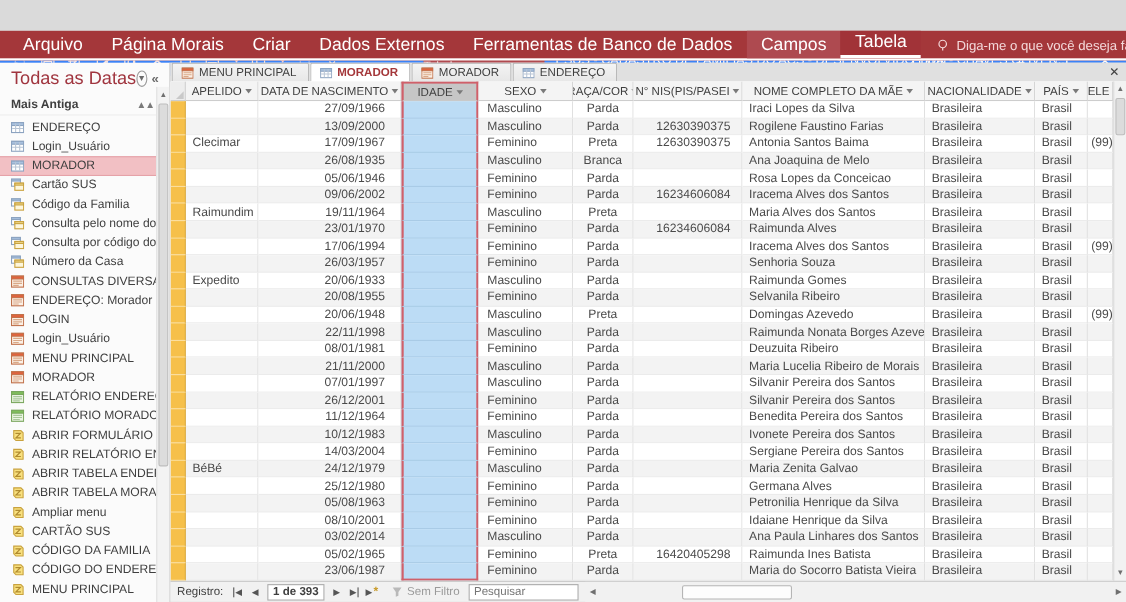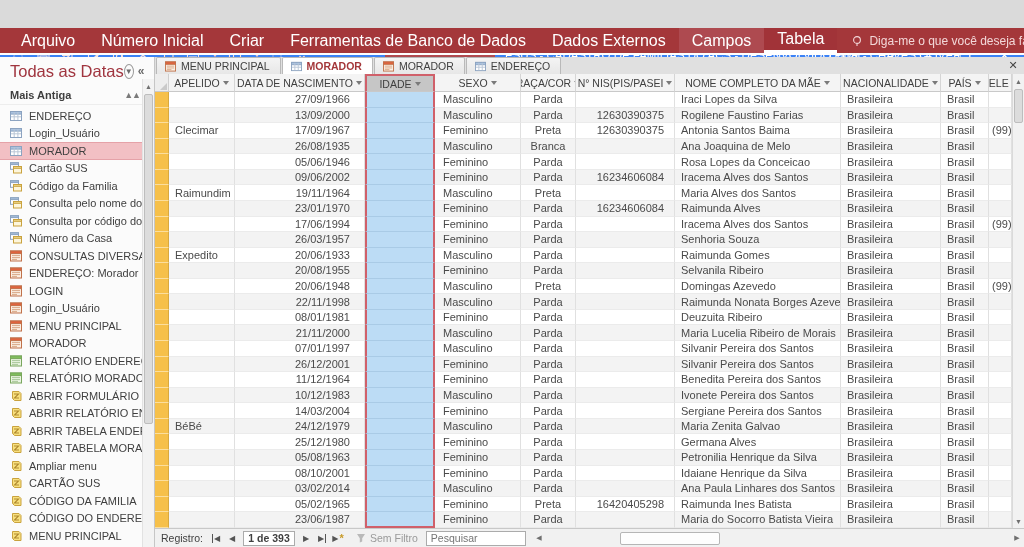--- a/index.html
+++ b/index.html
@@ -177,24 +177,24 @@
       <div class="tb-btn">?</div>
       <div class="tb-btn glyph">–</div>
       <div class="tb-btn glyph">❐</div>
       <div class="tb-btn glyph">✕</div>
     </div>
   </div>
 
   <div class="ribbon">
     <div class="rtabs" id="ribbon-tabs">
         <span class="rtab">Arquivo</span>
-        <span class="rtab">Número Inicial</span>
+        <span class="rtab">Página Morais</span>
         <span class="rtab">Criar</span>
+        <span class="rtab">Dados Externos</span>
         <span class="rtab">Ferramentas de Banco de Dados</span>
-        <span class="rtab">Dados Externos</span>
         <span class="rtab ctx">Campos</span>
         <span class="rtab ctx active">Tabela</span>
       </div>
     <div class="tellme">
       <svg class="bulb" viewBox="0 0 12 12">
           <circle cx="6" cy="5" r="3.4" fill="none" stroke="#F3D8D9" stroke-width="1.1"></circle>
           <line x1="6" y1="8.4" x2="6" y2="11" stroke="#F3D8D9" stroke-width="1.1"></line>
         </svg>
       <span>Diga-me o que você deseja fazer</span>
     </div>

